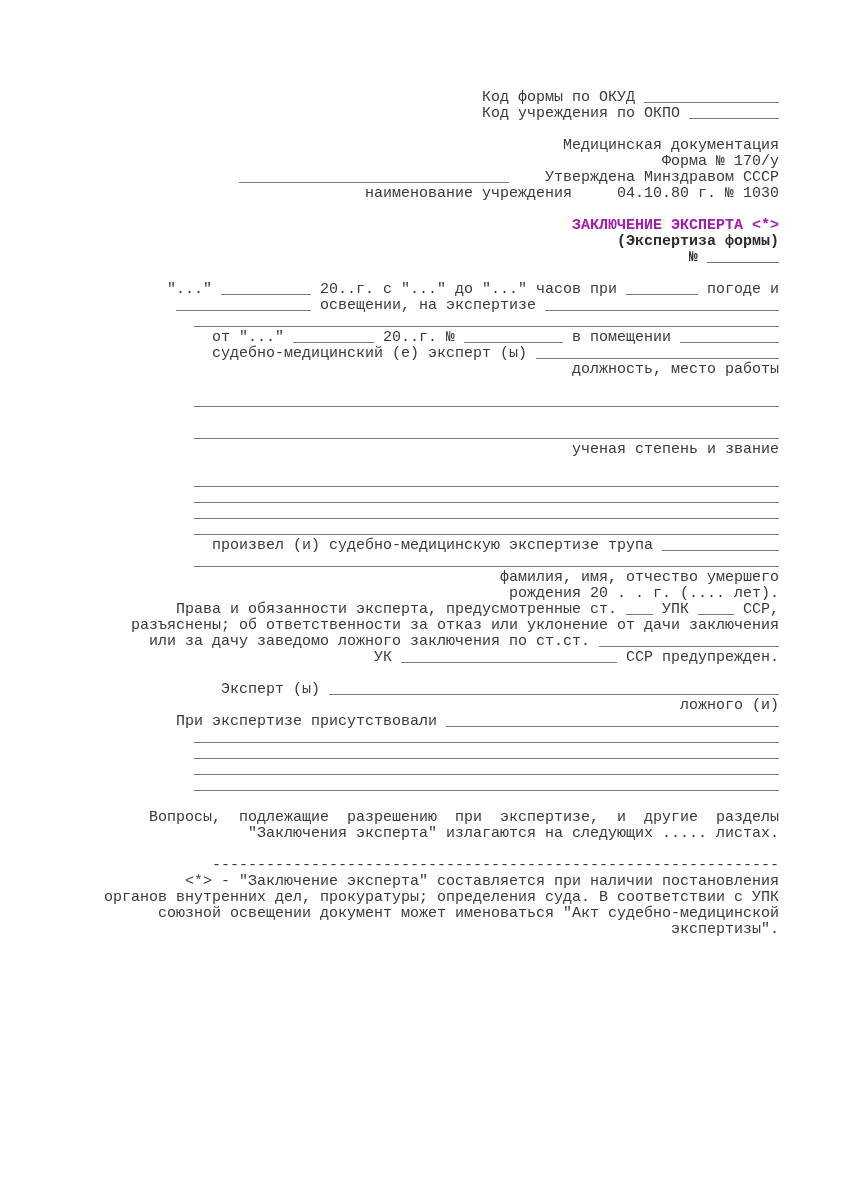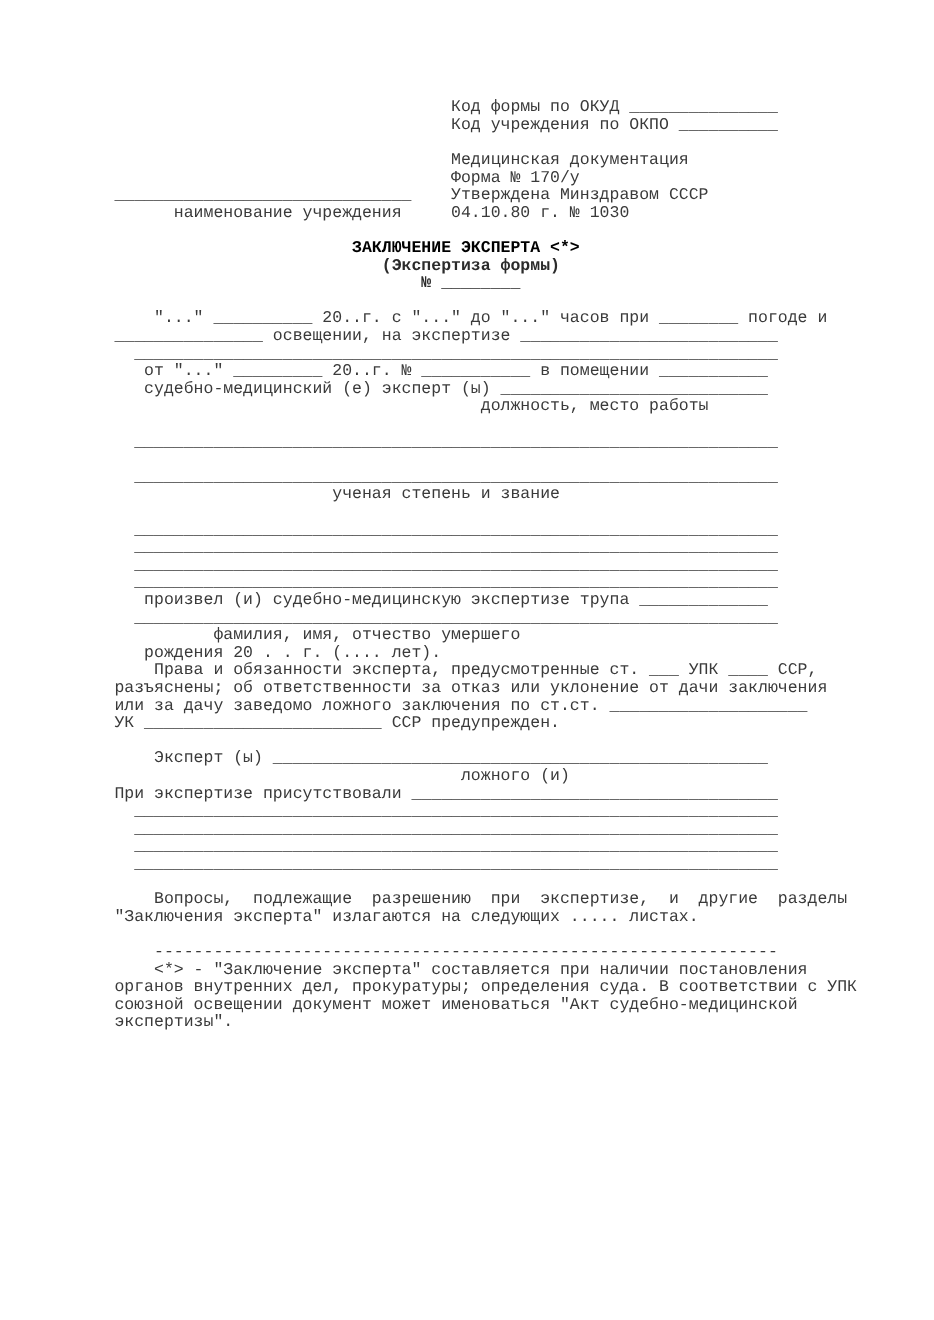--- a/index.html
+++ b/index.html
@@ -32,31 +32,31 @@
     white-space: pre;
   }
   .line.bold {
     font-weight: bold;
     color: #2b2b2b;
   }
 </style>
 </head>
 <body>
 
-<div class="page" style="background: rgb(255, 255, 255);">
+<div class="page" style="background: rgb(255, 255, 255); text-align: right;">
   <div class="doc-body" style="color: rgb(58, 58, 58);">
       <div class="line">                                  Код формы по ОКУД _______________</div>
       <div class="line">                                  Код учреждения по ОКПО __________</div>
       <div class="line"></div>
       <div class="line">                                  Медицинская документация</div>
       <div class="line">                                  Форма № 170/у</div>
       <div class="line">______________________________    Утверждена Минздравом СССР</div>
       <div class="line">      наименование учреждения     04.10.80 г. № 1030</div>
       <div class="line"></div>
-      <div class="line bold" style="color: #000000;">                        ЗАКЛЮЧЕНИЕ ЭКСПЕРТА &lt;*&gt;</div>
+      <div class="line bold" style="color: #a21caf;">                        ЗАКЛЮЧЕНИЕ ЭКСПЕРТА &lt;*&gt;</div>
       <div class="line bold" style="color: rgb(43, 43, 43);">                           (Экспертиза формы)</div>
       <div class="line bold" style="color: rgb(43, 43, 43);">                               № ________</div>
       <div class="line"></div>
       <div class="line">    "..." __________ 20..г. с "..." до "..." часов при ________ погоде и</div>
       <div class="line">_______________ освещении, на экспертизе __________________________</div>
       <div class="line">  _________________________________________________________________</div>
       <div class="line">   от "..." _________ 20..г. № ___________ в помещении ___________</div>
       <div class="line">   судебно-медицинский (е) эксперт (ы) ___________________________</div>
       <div class="line">                                     должность, место работы</div>
       <div class="line"></div>

